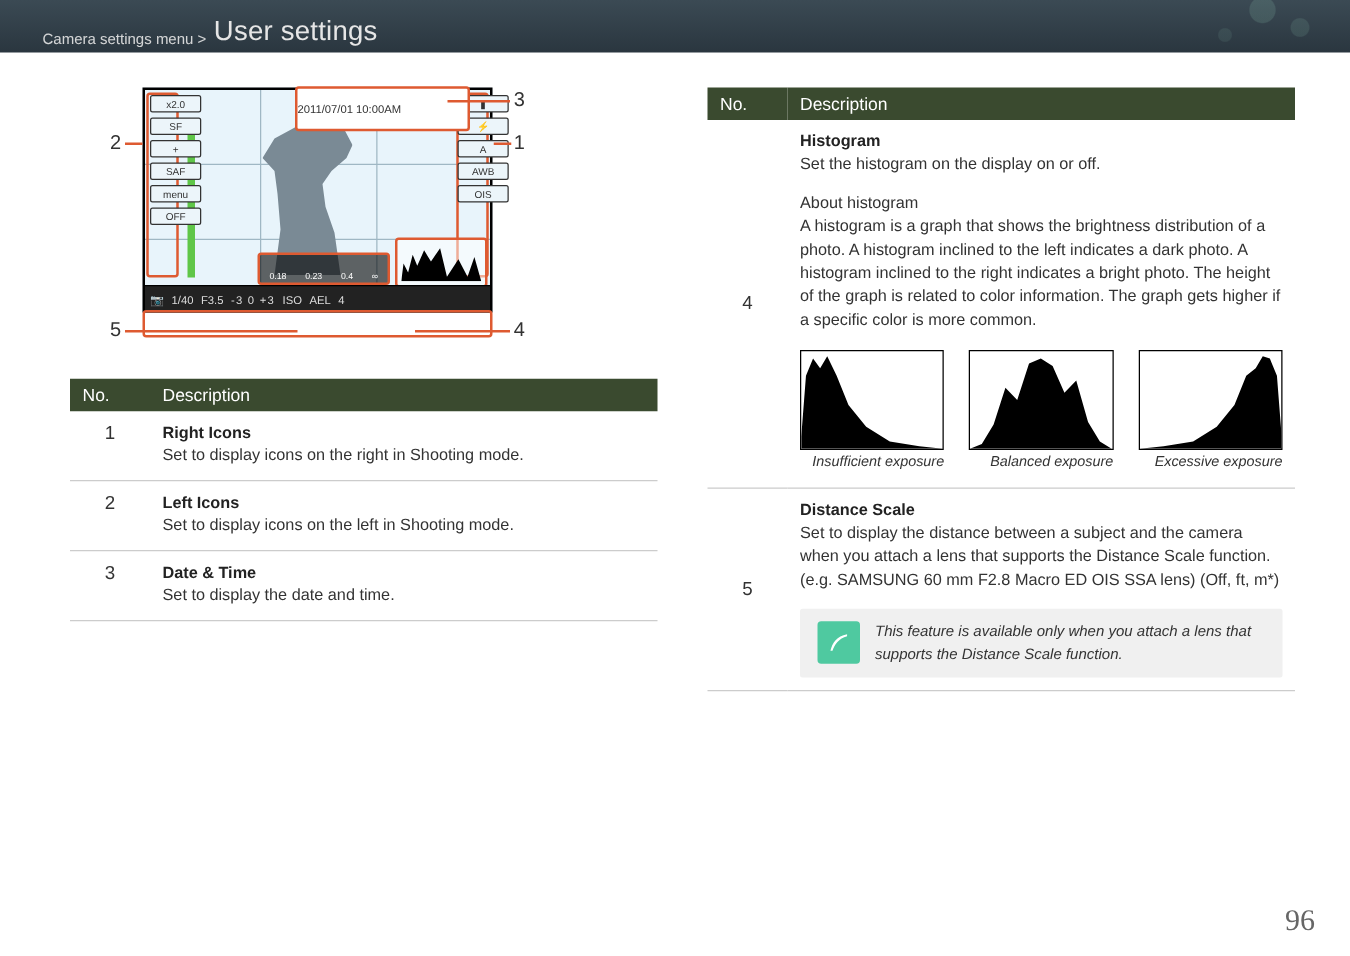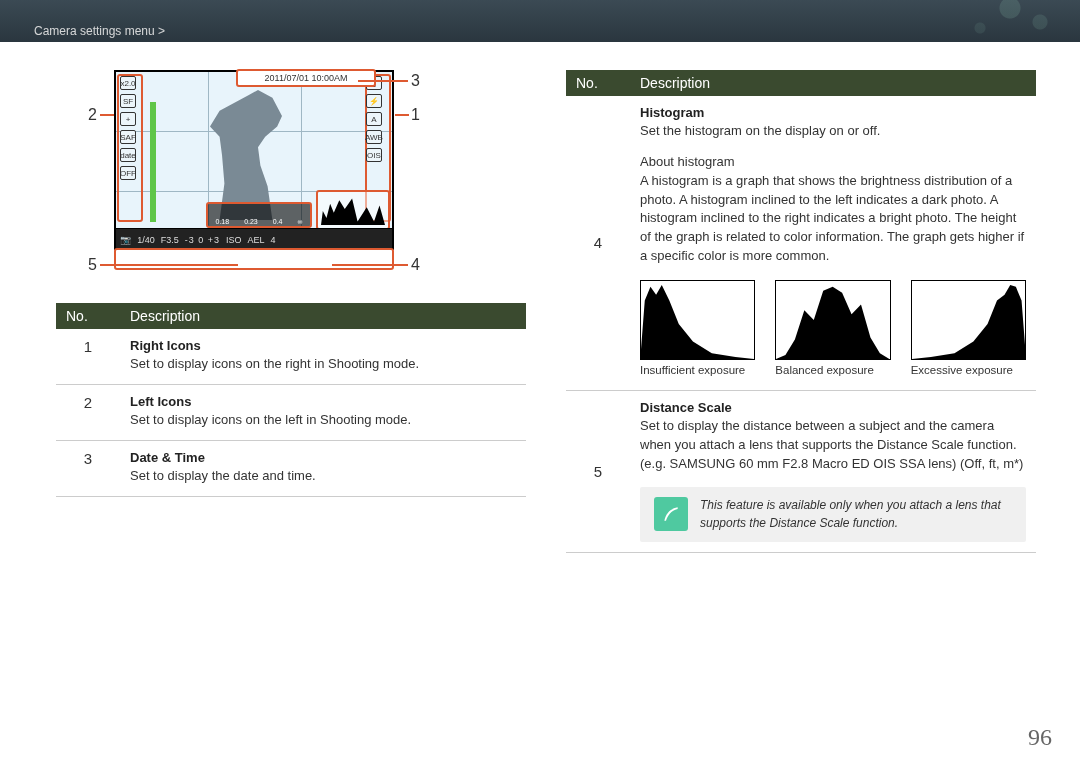--- a/index.html
+++ b/index.html
@@ -32,23 +32,23 @@
   .intro { font-size: 13.5px; color: #333; margin-bottom: 18px; }
   
   .cam-wrap { position: relative; width: 350px; height: 215px; margin: 0 0 18px 40px; }
   .cam-screen { position: absolute; left: 18px; top: 0; width: 280px; height: 180px; border: 2px solid #000; background: #e8f4fb; }
   .cam-grid { position: absolute; inset: 0; }
   .cam-grid::before, .cam-grid::after { content: ""; position: absolute; background: #9fb7c4; }
   .cam-grid::before { left: 33.3%; top: 0; width: 1px; height: 100%; box-shadow: 93px 0 0 #9fb7c4; }
   .cam-grid::after { top: 33.3%; left: 0; height: 1px; width: 100%; box-shadow: 0 60px 0 #9fb7c4; }
   .cam-silhouette { position: absolute; left: 70px; top: 18px; width: 120px; height: 130px;
     background: #7a8a95; clip-path: polygon(40% 10%, 52% 4%, 60% 0%, 72% 6%, 80% 20%, 76% 28%, 66% 36%, 60% 44%, 62% 58%, 68% 74%, 72% 100%, 28% 100%, 32% 72%, 30% 50%, 28% 36%, 20% 28%, 28% 16%); }
-  .cam-topbar { position: absolute; left: 120px; top: -3px; width: 140px; height: 18px; background: #fff; border: 2px solid #de5a31; border-radius: 3px; font-size: 9px; display: flex; align-items: center; justify-content: center; color: #333; }
+  .cam-topbar { position: absolute; left: 120px; top: -3px; width: 140px; height: 36px; background: #fff; border: 2px solid #de5a31; border-radius: 3px; font-size: 9px; display: flex; align-items: center; color: #333; }
   .cam-iconcol { position: absolute; width: 22px; display: flex; flex-direction: column; gap: 4px; }
-  .cam-iconcol .ic { width: 16px; height: 14px; background: #ecf5fa; border: 1px solid #333; border-radius: 2px; font-size: 8px; display:flex; align-items:center; justify-content:center; }
+  .cam-iconcol .ic { width: 41px; height: 14px; background: #ecf5fa; border: 1px solid #333; border-radius: 2px; font-size: 8px; display:flex; align-items:center; justify-content:center; }
   .cam-left { left: 4px; top: 4px; }
   .cam-right { right: 4px; top: 4px; }
   .cam-leftbox { position: absolute; left: 1px; top: 2px; width: 26px; height: 148px; border: 2px solid #de5a31; border-radius: 3px; }
   .cam-rightbox { position: absolute; right: 1px; top: 2px; width: 26px; height: 148px; border: 2px solid #de5a31; border-radius: 3px; }
   .cam-histbox { position: absolute; left: 200px; top: 118px; width: 74px; height: 40px; border: 2px solid #de5a31; border-radius: 3px; background: rgba(255,255,255,.5); }
   .cam-hist-mini { position: absolute; inset: 3px; }
   .cam-hist-mini svg { width: 100%; height: 100%; }
   .cam-distbox { position: absolute; left: 90px; top: 130px; width: 106px; height: 26px; border: 2px solid #de5a31; border-radius: 3px; background: rgba(0,0,0,.6); color:#fff; font-size:7px; display:flex; align-items:flex-end; justify-content:space-around; padding-bottom:1px; }
   .cam-statusbar { position: absolute; left: 0; bottom: -2px; width: 100%; height: 22px; background: #222; border-top: 1px solid #000; color: #ddd; font-size: 9px; display:flex; align-items:center; gap:6px; padding: 0 4px; }
   .cam-statusbox { position: absolute; left: 18px; top: 178px; width: 280px; height: 22px; border: 2px solid #de5a31; border-radius: 3px; }
@@ -63,58 +63,59 @@
   
   table.desc { width: 100%; border-collapse: collapse; font-size: 13px; }
   table.desc thead th { background: #3a4a2f; color: #fff; font-weight: 400; text-align: left; padding: 5px 10px; font-size: 14px; }
   table.desc thead th:first-child { width: 64px; }
   table.desc tbody td { border-bottom: 1px solid #ccc; padding: 9px 10px 10px; vertical-align: top; }
   table.desc tbody td:first-child { text-align: center; font-size: 15px; }
   .row-title { font-weight: 700; color: #222; margin-bottom: 2px; }
   .row-body { color: #333; font-size: 13px; line-height: 1.45; }
   
   .hist-row { display: flex; gap: 20px; margin: 14px 0 4px; }
-  .hist-cell { flex: 1; text-align: left; }
+  .hist-cell { flex: 1; text-align: right; font-style: italic; }
   .hist-box { width: 100%; height: 80px; border: 1px solid #000; background: #fff; position: relative; }
   .hist-label { font-size: 11.5px; color: #333; margin-top: 4px; }
   
   .note { display: flex; gap: 12px; background: #f0f0f0; border-radius: 2px; padding: 10px 14px; margin-top: 14px; align-items: flex-start; font-style: italic; }
   .note-icon { width: 34px; height: 34px; background: #4fc9a0; border-radius: 3px; display:flex; align-items:center; justify-content:center; flex-shrink:0; }
   .note-icon svg { width: 20px; height: 20px; fill: #fff; }
   .note-text { font-size: 12px; color: #333; line-height: 1.45; }
   
   .pagenum { position: absolute; right: 28px; bottom: 14px; font-family: Georgia, 'Times New Roman', serif; font-size: 24px; color: #666; }
 </style>
 </head>
 <body>
 
 <div class="page">
 
   <div class="banner">
     <span class="bc-small">Camera settings menu &gt;</span>
+    <span class="bc-large">User settings</span>
     <div class="deco"></div>
   </div>
 
   <div class="content">
 
     <div class="col">
 
       <div class="cam-wrap">
         <div class="cam-screen">
           <div class="cam-grid"></div>
           <div class="green-bar"></div>
           <div class="cam-silhouette"></div>
           <div class="cam-leftbox"></div>
           <div class="cam-rightbox"></div>
           <div class="cam-iconcol cam-left">
             <div class="ic">x2.0</div>
             <div class="ic">SF</div>
             <div class="ic">+</div>
             <div class="ic">SAF</div>
-            <div class="ic">date</div>
+            <div class="ic">menu</div>
             <div class="ic">OFF</div>
           </div>
           <div class="cam-iconcol cam-right">
             <div class="ic">▮</div>
             <div class="ic">⚡</div>
             <div class="ic">A</div>
             <div class="ic">AWB</div>
             <div class="ic">OIS</div>
           </div>
           <div class="cam-topbar">

